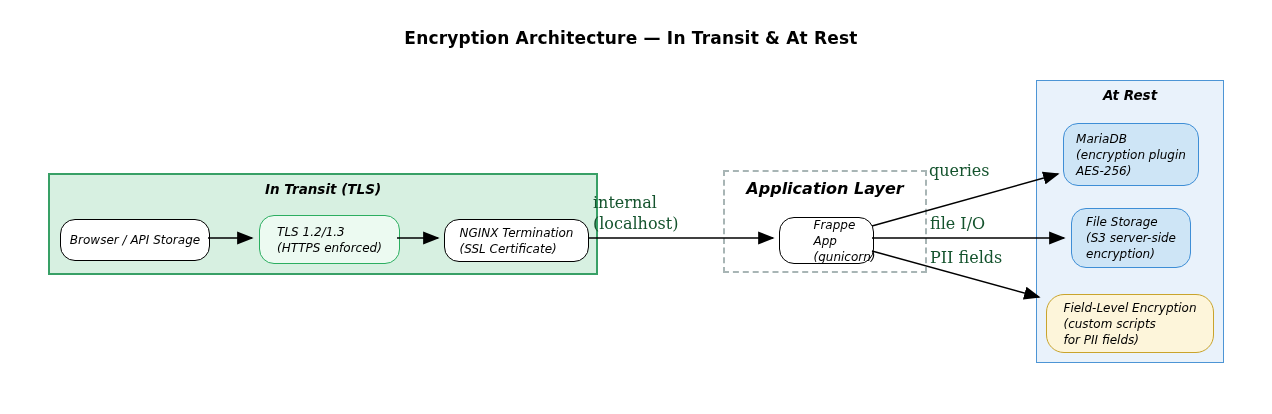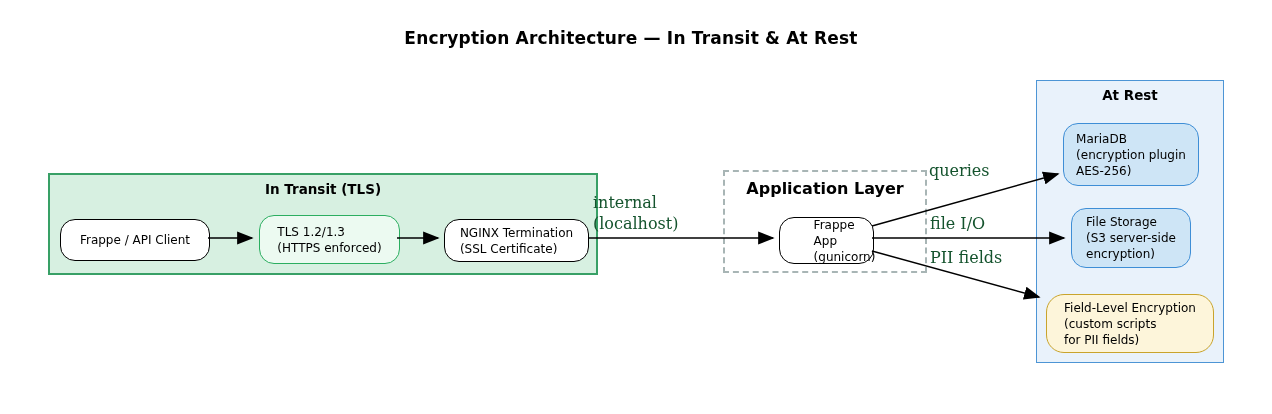--- a/index.html
+++ b/index.html
@@ -4,21 +4,21 @@
 <style>
   html,body{margin:0;padding:0;background:#ffffff;}
   #canvas{
     position:relative;width:1272px;height:414px;background:#ffffff;
     font-family:"DejaVu Sans",sans-serif;color:#000;overflow:hidden;
   }
   .diagram-title{
     position:absolute;left:0;top:28px;width:1262px;text-align:center;
     font-size:17px;font-weight:bold;letter-spacing:.2px;
   }
-  .group{position:absolute;box-sizing:border-box;}
+  .group{position:absolute;box-sizing:border-box;font-style:italic;}
   .group-title{
     position:absolute;left:0;top:6px;width:100%;text-align:center;
     font-weight:bold;font-size:13.5px;
   }
   .group-in-transit{
     left:48px;top:173px;width:550px;height:102px;
     background:#d7f0e1;border:2px solid #38a066;
   }
   .group-app-layer{
     left:723px;top:170px;width:204px;height:103px;
@@ -54,21 +54,21 @@
 </style>
 </head>
 <body>
 
 <div id="canvas">
 
   <div class="diagram-title">Encryption Architecture — In Transit &amp; At Rest</div>
 
   <div class="group group-in-transit">
     <div class="group-title">In Transit (TLS)</div>
-    <div class="node node-browser">Frappe / API Client</div>
+    <div class="node node-browser">Browser / API Storage</div>
     <div class="node node-tls">TLS 1.2/1.3
 (HTTPS enforced)</div>
     <div class="node node-nginx">NGINX Termination
 (SSL Certificate)</div>
   </div>
 
   <div class="group group-app-layer">
     <div class="group-title">Application Layer</div>
     <div class="node node-frappe">Frappe App
 (gunicorn)</div>

